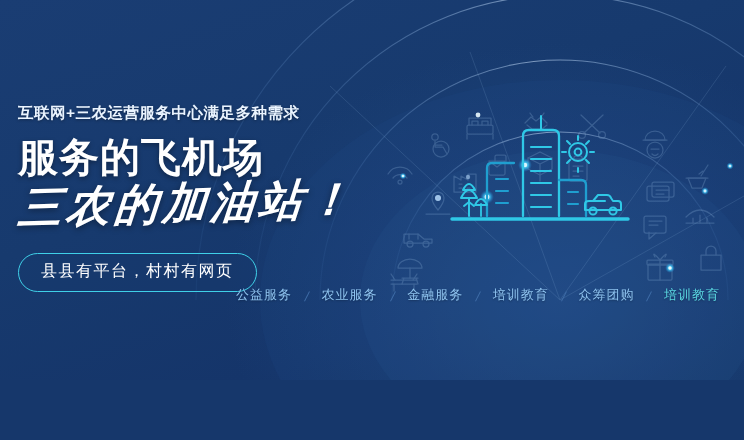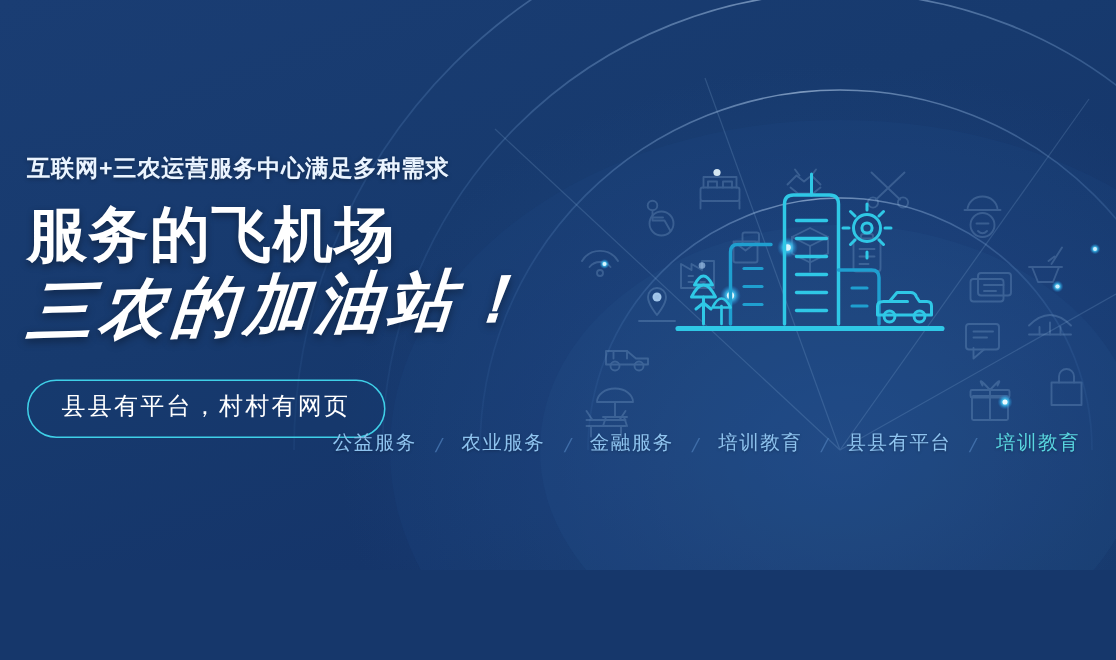--- a/index.html
+++ b/index.html
@@ -341,18 +341,18 @@
 
   <div class="navbar">
     <span class="nav-link">公益服务</span>
     <span class="nav-sep">/</span>
     <span class="nav-link">农业服务</span>
     <span class="nav-sep">/</span>
     <span class="nav-link">金融服务</span>
     <span class="nav-sep">/</span>
     <span class="nav-link">培训教育</span>
     <span class="nav-sep">/</span>
-    <span class="nav-link">县县有平台</span>
+    <span class="nav-link">众筹团购</span>
     <span class="nav-sep">/</span>
     <span class="nav-link accent">培训教育</span>
   </div>
 
 </div>
 
 </body></html>

